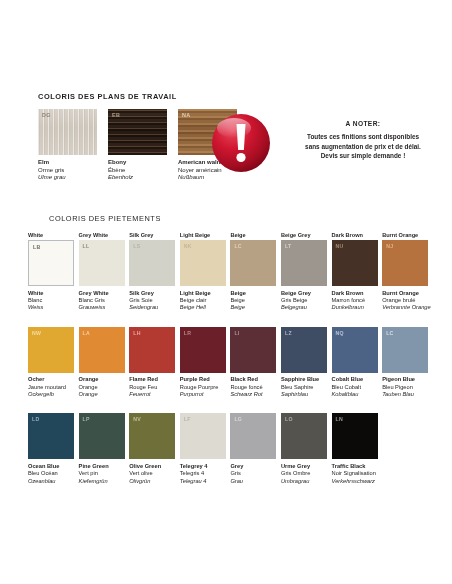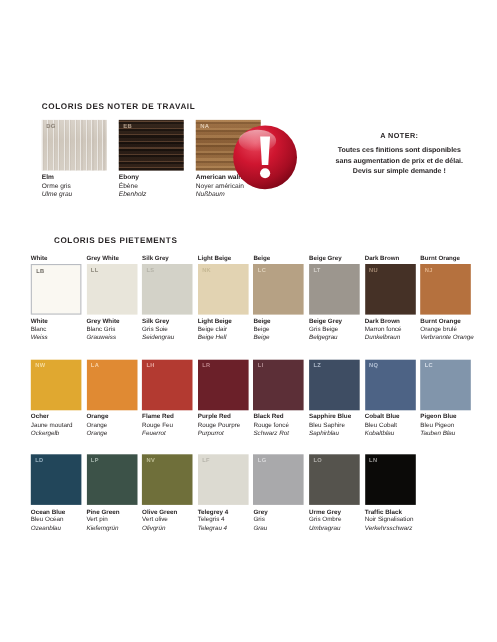--- a/index.html
+++ b/index.html
@@ -65,21 +65,21 @@
     position:absolute;left:73px;top:16px;width:172px;text-align:center;
     color:#231f20;
   }
   .note-h{font-size:6.6px;font-weight:bold;letter-spacing:.4px;display:block;}
   .note-l{font-size:6.4px;font-weight:bold;display:block;line-height:9.6px;}
   .note-l1{margin-top:5px;}
 
   
   .sec2-title{
     position:absolute;left:49px;top:214px;
-    font-size:7.4px;font-weight:bold;letter-spacing:.55px;
+    font-size:7.4px;font-weight:normal;letter-spacing:.55px;
   }
   .grid{position:absolute;left:28px;top:230px;width:400px;}
   .grid-row{display:flex;gap:4.6px;margin-bottom:5px;}
   .cell{width:46px;}
   .cell-hd{
     font-size:5.6px;font-weight:bold;height:10px;line-height:10px;
     white-space:nowrap;color:#231f20;
   }
   .cell-sw{
     width:46px;height:46px;position:relative;
@@ -93,21 +93,21 @@
   .nm-en{font-size:5.7px;font-weight:bold;display:block;white-space:nowrap;}
   .nm-fr{font-size:5.7px;display:block;white-space:nowrap;}
   .nm-de{font-size:5.7px;font-style:italic;display:block;white-space:nowrap;}
 </style>
 </head>
 <body>
 
 <div class="page">
 
   <div class="sec1">
-    <div class="sec1-title">COLORIS DES NOTER DE TRAVAIL</div>
+    <div class="sec1-title">COLORIS DES PLANS DE TRAVAIL</div>
 
     <div class="wt-row">
 
       <div class="wt-item">
         <div class="wt-sw tex-elm">
           <span class="wt-code" style="color:#8c8277">DG</span>
         </div>
         <div class="wt-names">
           <span class="wt-en">Elm</span>
           <span class="wt-fr">Orme gris</span>

